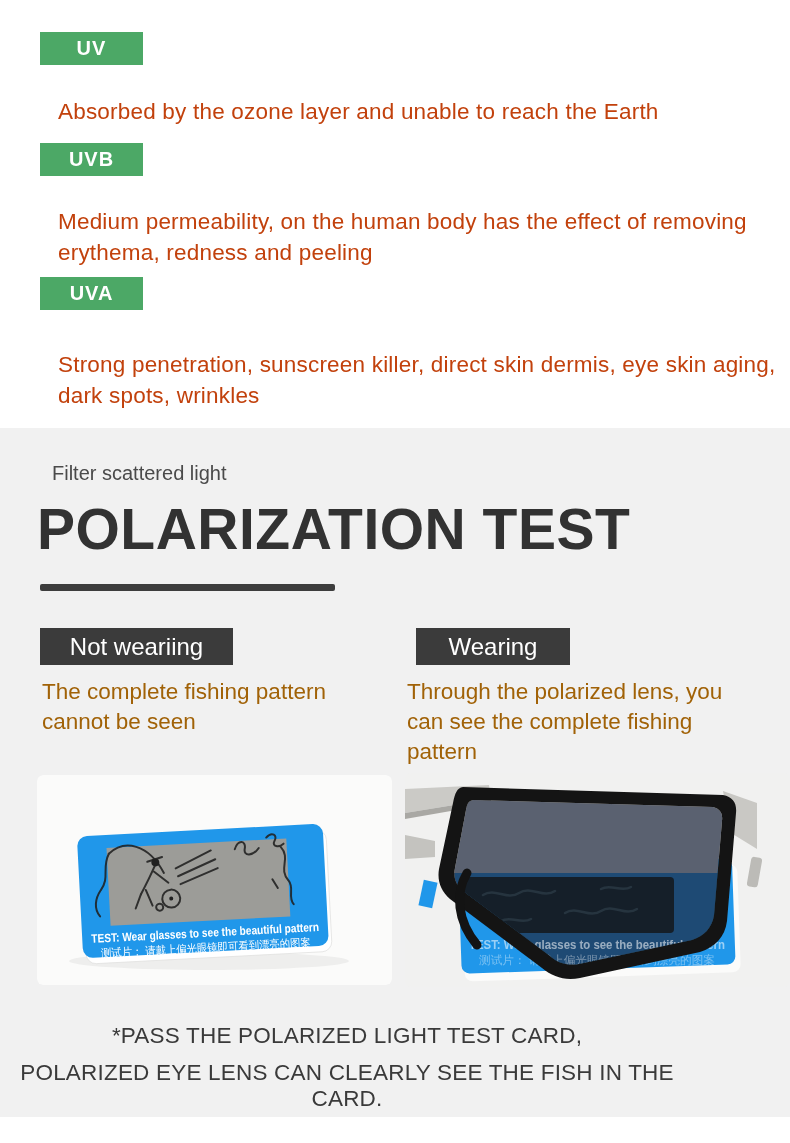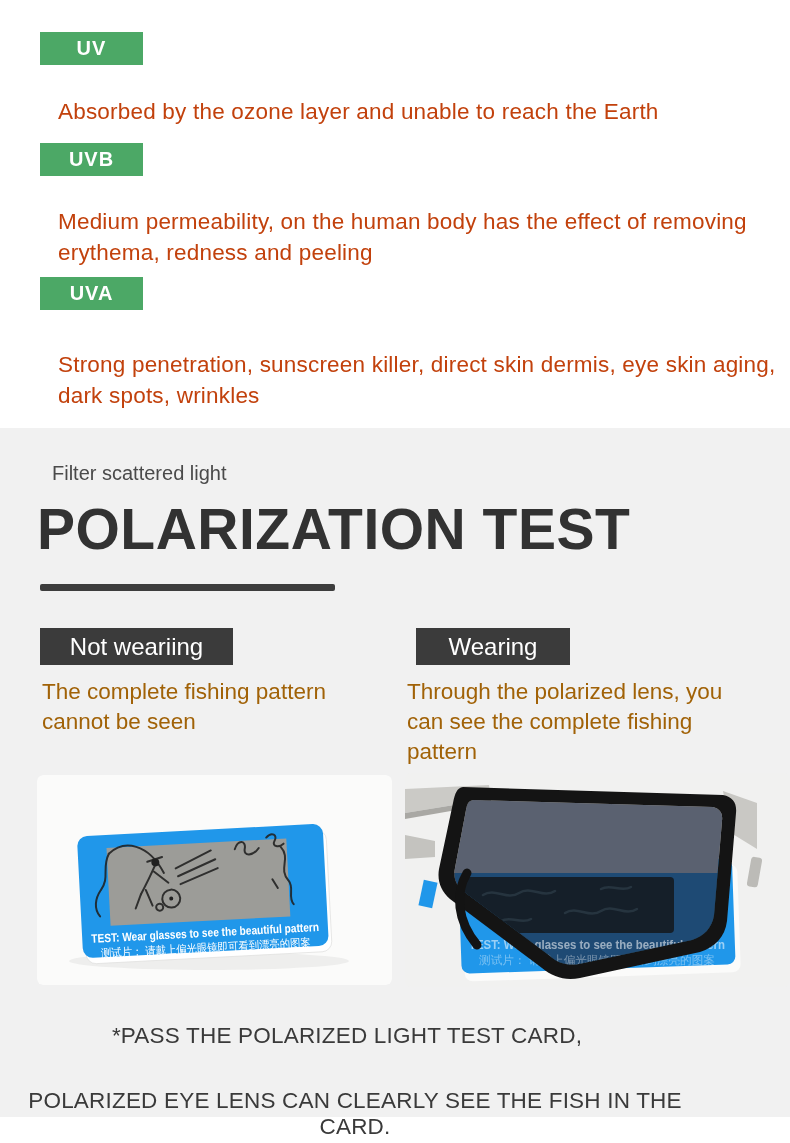--- a/index.html
+++ b/index.html
@@ -33,21 +33,21 @@
   #col-desc-right{left:407px;width:342px;}
 
   .photo{position:absolute;border-radius:6px;overflow:hidden;}
   #photo-not-wearing{left:37px;top:347px;width:355px;height:210px;}
   #photo-wearing{left:405px;top:345px;width:385px;height:214px;}
   .photo svg{display:block;}
 
   .caption-line{position:absolute;left:0;width:694px;text-align:center;color:#3a3a3a;
                 font-size:22.5px;letter-spacing:0.2px;}
   #caption-line-1{top:595px;}
-  #caption-line-2{top:660px;padding-left:8px;}
+  #caption-line-2{top:632px;}
 </style>
 </head>
 <body>
 
 <div class="page">
 
   <section>
     <div class="uv-badge" id="uv-badge-0">UV</div>
     <p class="uv-desc" id="uv-desc-0">Absorbed by the ozone layer and unable to reach the Earth</p>
 

